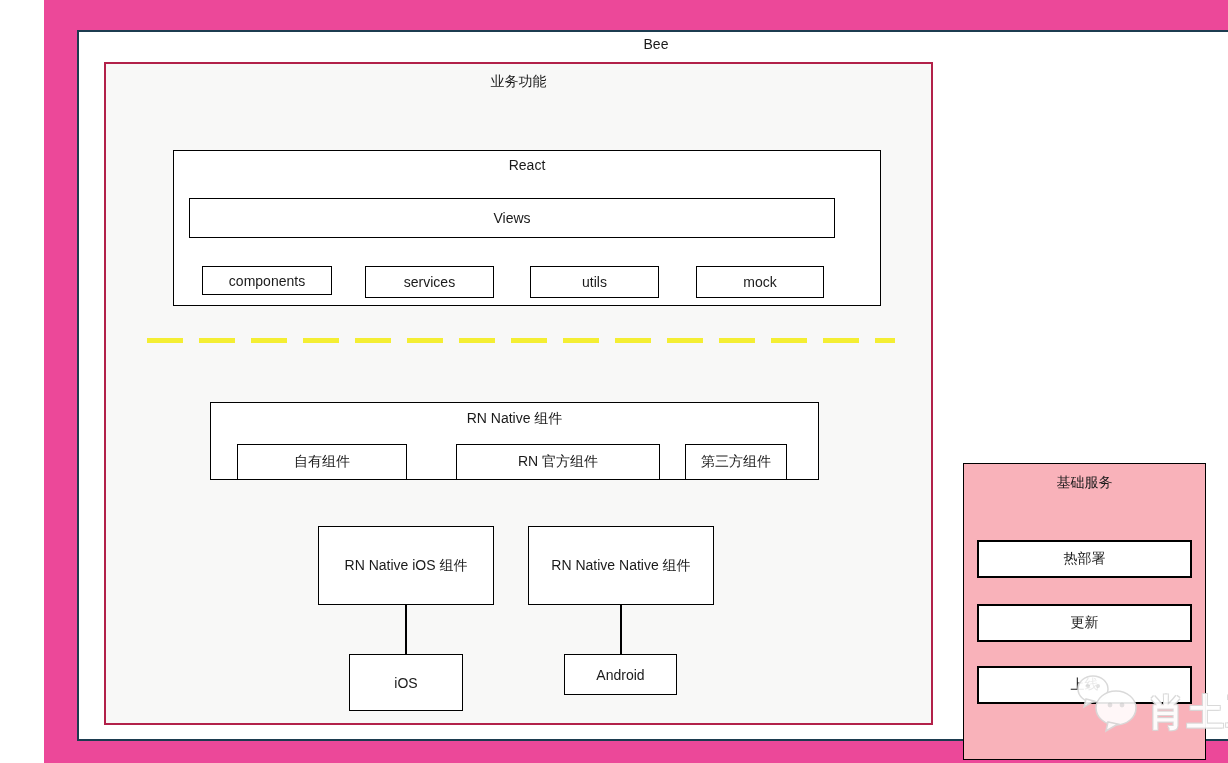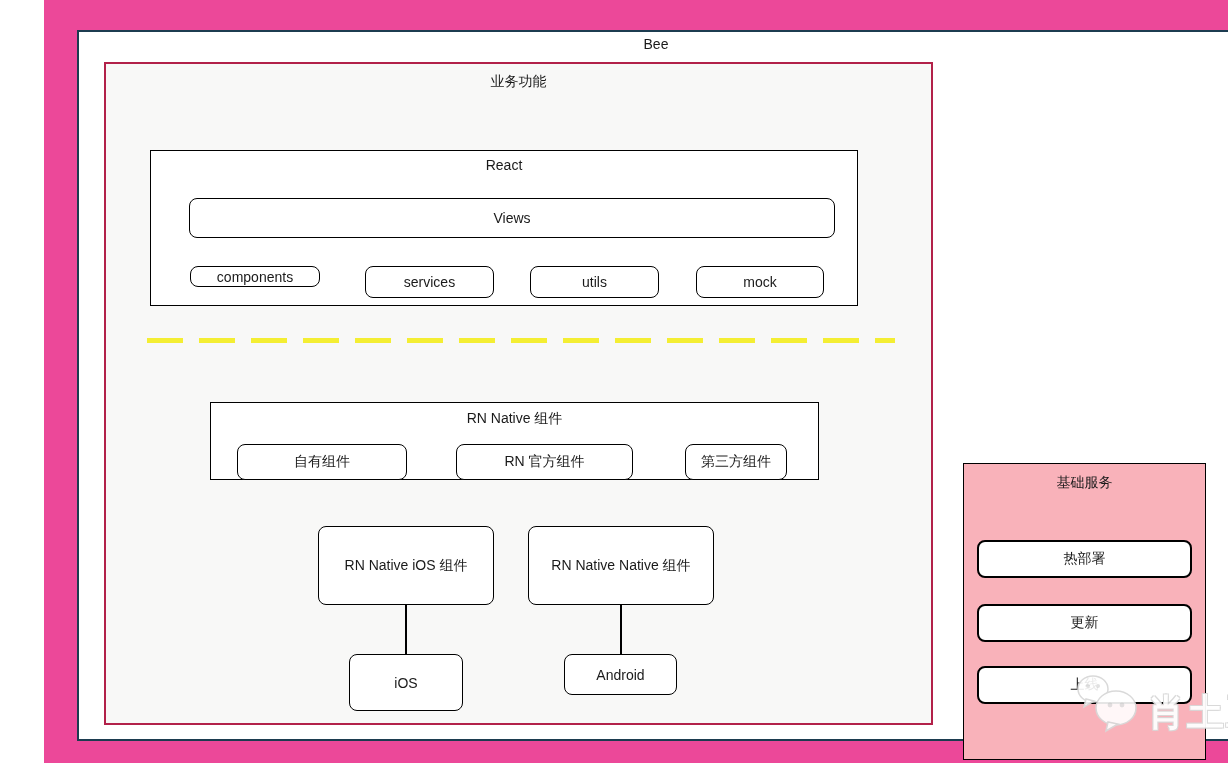--- a/index.html
+++ b/index.html
@@ -25,21 +25,20 @@
     border: 1.5px solid #000000;
     background: #ffffff;
   }
   .label-center {
     display: flex;
     align-items: center;
     justify-content: center;
     text-align: center;
     color: #1a1a1a;
     font-size: 14px;
-    border-radius: 8px;
   }
   .title-top {
     position: absolute;
     left: 0;
     width: 100%;
     text-align: center;
     color: #1a1a1a;
     font-size: 14px;
   }
   #bee-box {
@@ -88,50 +87,50 @@
 <div id="stage">
 
   <div id="bee-box" class="abs" style="left:33px; top:30px; width:1158px; height:711px;">
     <div class="title-top" style="top:4px;">Bee</div>
   </div>
 
   <div id="business-box" class="abs" style="left:60px; top:62px; width:829px; height:663px;">
     <div class="title-top" style="top:9px;">业务功能</div>
   </div>
 
-  <div class="box" style="left:106px; top:150px; width:708px; height:156px;">
+  <div class="box" style="left:129px; top:150px; width:708px; height:156px;">
     <div class="title-top" style="top:6px;">React</div>
   </div>
 
   <div class="box label-center" style="left:145px; top:198px; width:646px; height:40px;">
     <span>Views</span>
   </div>
 
-  <div class="box label-center" style="left:146px; top:266px; width:130px; height:21px;">
+  <div class="box label-center" style="left:158px; top:266px; width:130px; height:29px;">
     <span>components</span>
   </div>
   <div class="box label-center" style="left:321px; top:266px; width:129px; height:32px;">
     <span>services</span>
   </div>
   <div class="box label-center" style="left:486px; top:266px; width:129px; height:32px;">
     <span>utils</span>
   </div>
   <div class="box label-center" style="left:652px; top:266px; width:128px; height:32px;">
     <span>mock</span>
   </div>
 
   <div id="divider-yellow" class="abs" style="left:103px; top:338px; width:748px; height:5px;"></div>
 
   <div class="box" style="left:166px; top:402px; width:609px; height:78px;">
     <div class="title-top" style="top:7px;">RN Native 组件</div>
   </div>
   <div class="box label-center" style="left:193px; top:444px; width:170px; height:36px;">
     <span>自有组件</span>
   </div>
-  <div class="box label-center" style="left:412px; top:444px; width:177px; height:36px;">
+  <div class="box label-center" style="left:412px; top:444px; width:204px; height:36px;">
     <span>RN 官方组件</span>
   </div>
   <div class="box label-center" style="left:641px; top:444px; width:102px; height:36px;">
     <span>第三方组件</span>
   </div>
 
   <div class="box label-center" style="left:274px; top:526px; width:176px; height:79px;">
     <span>RN Native iOS 组件</span>
   </div>
   <div class="box label-center" style="left:484px; top:526px; width:186px; height:79px;">

